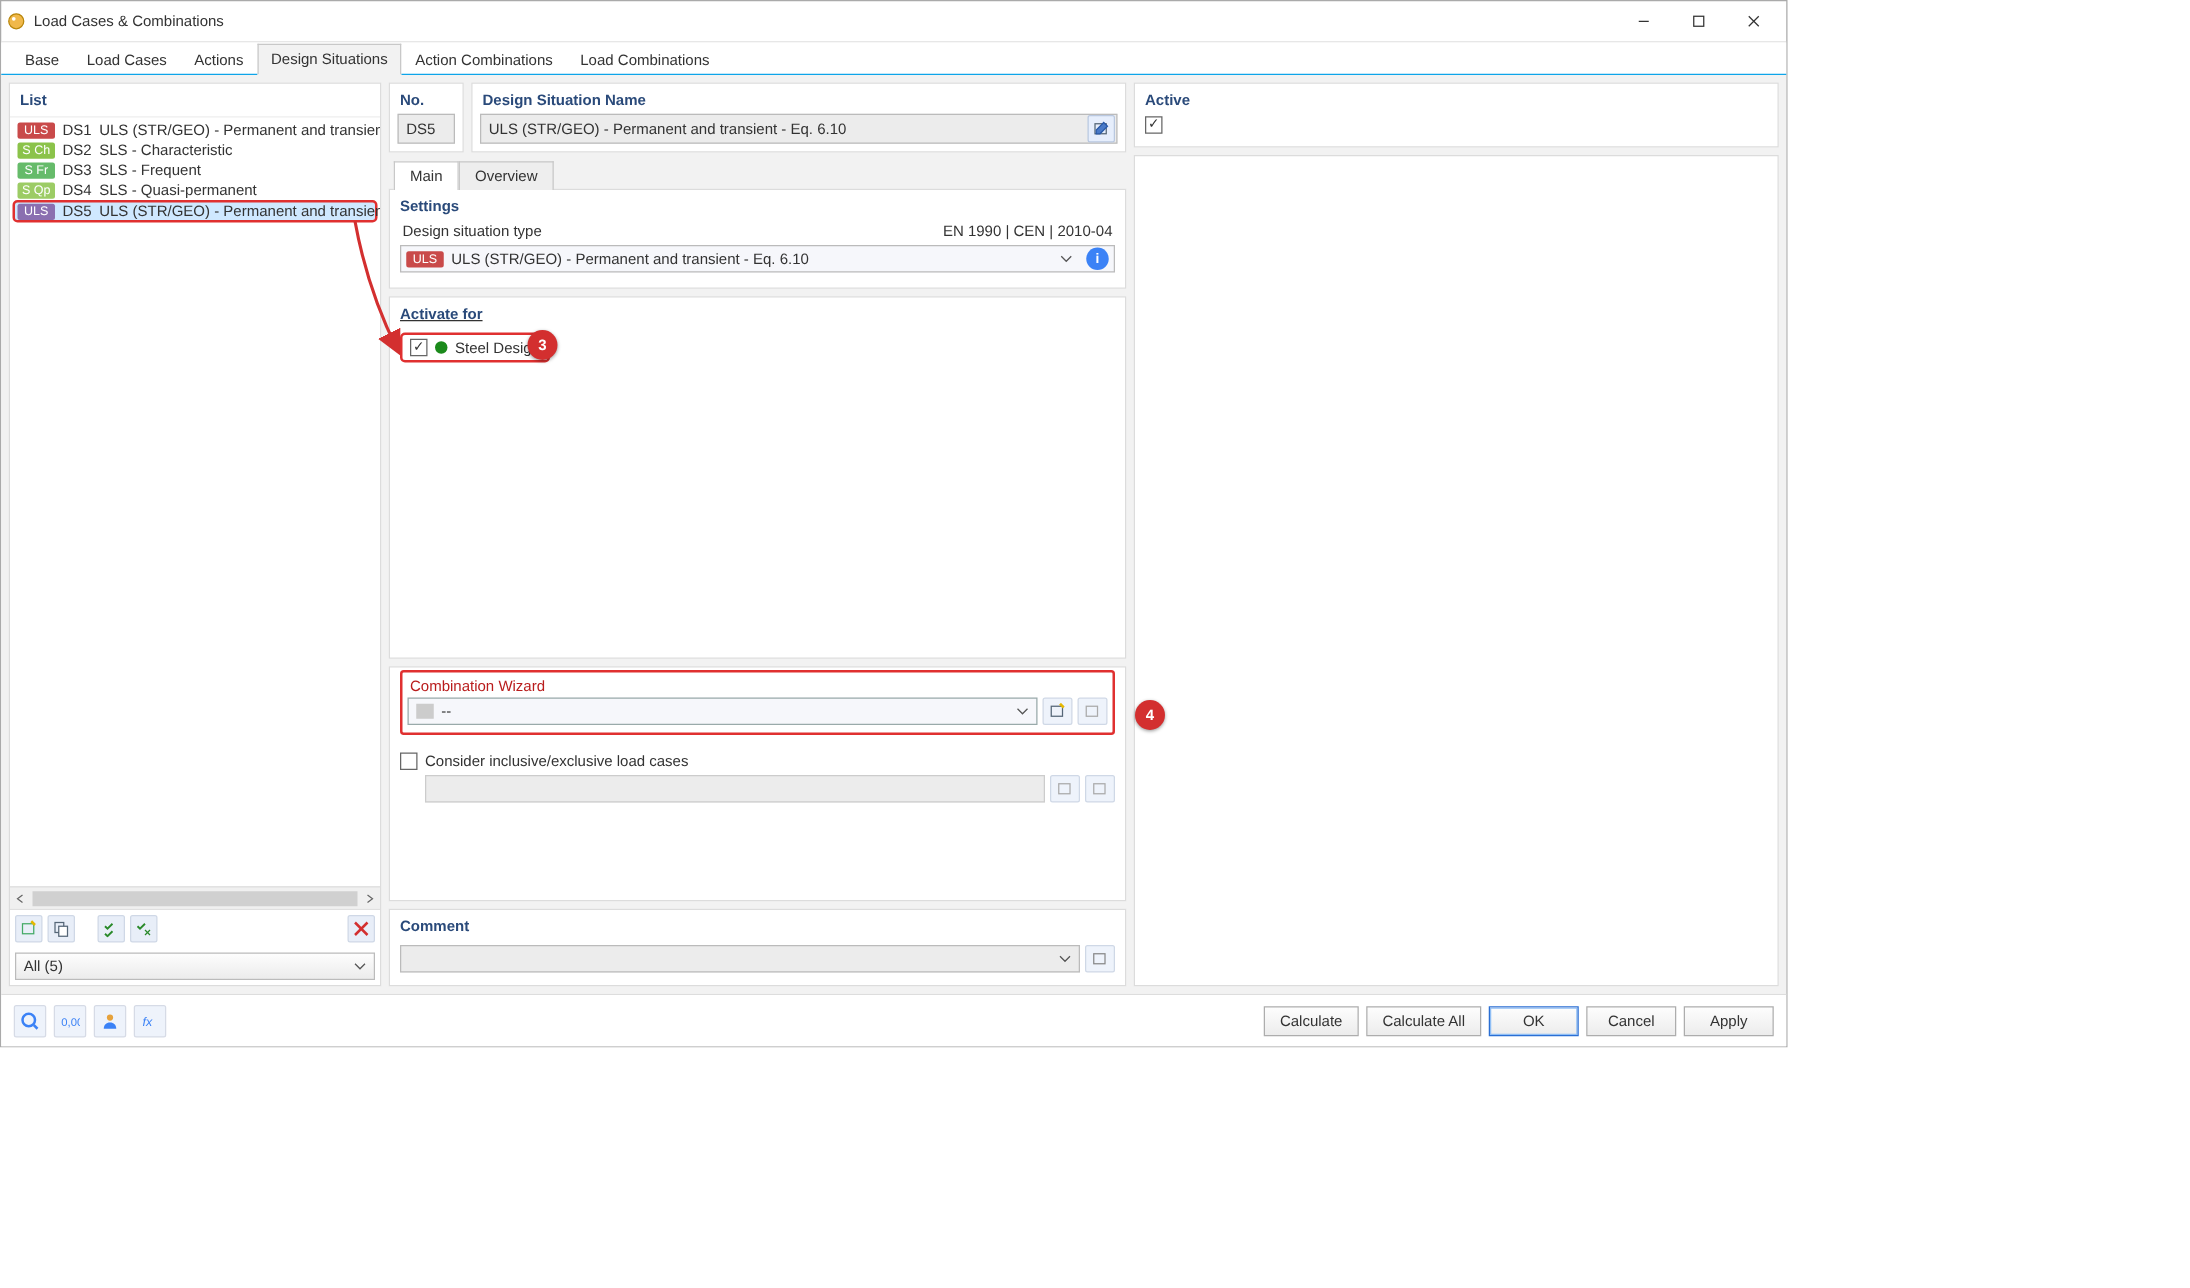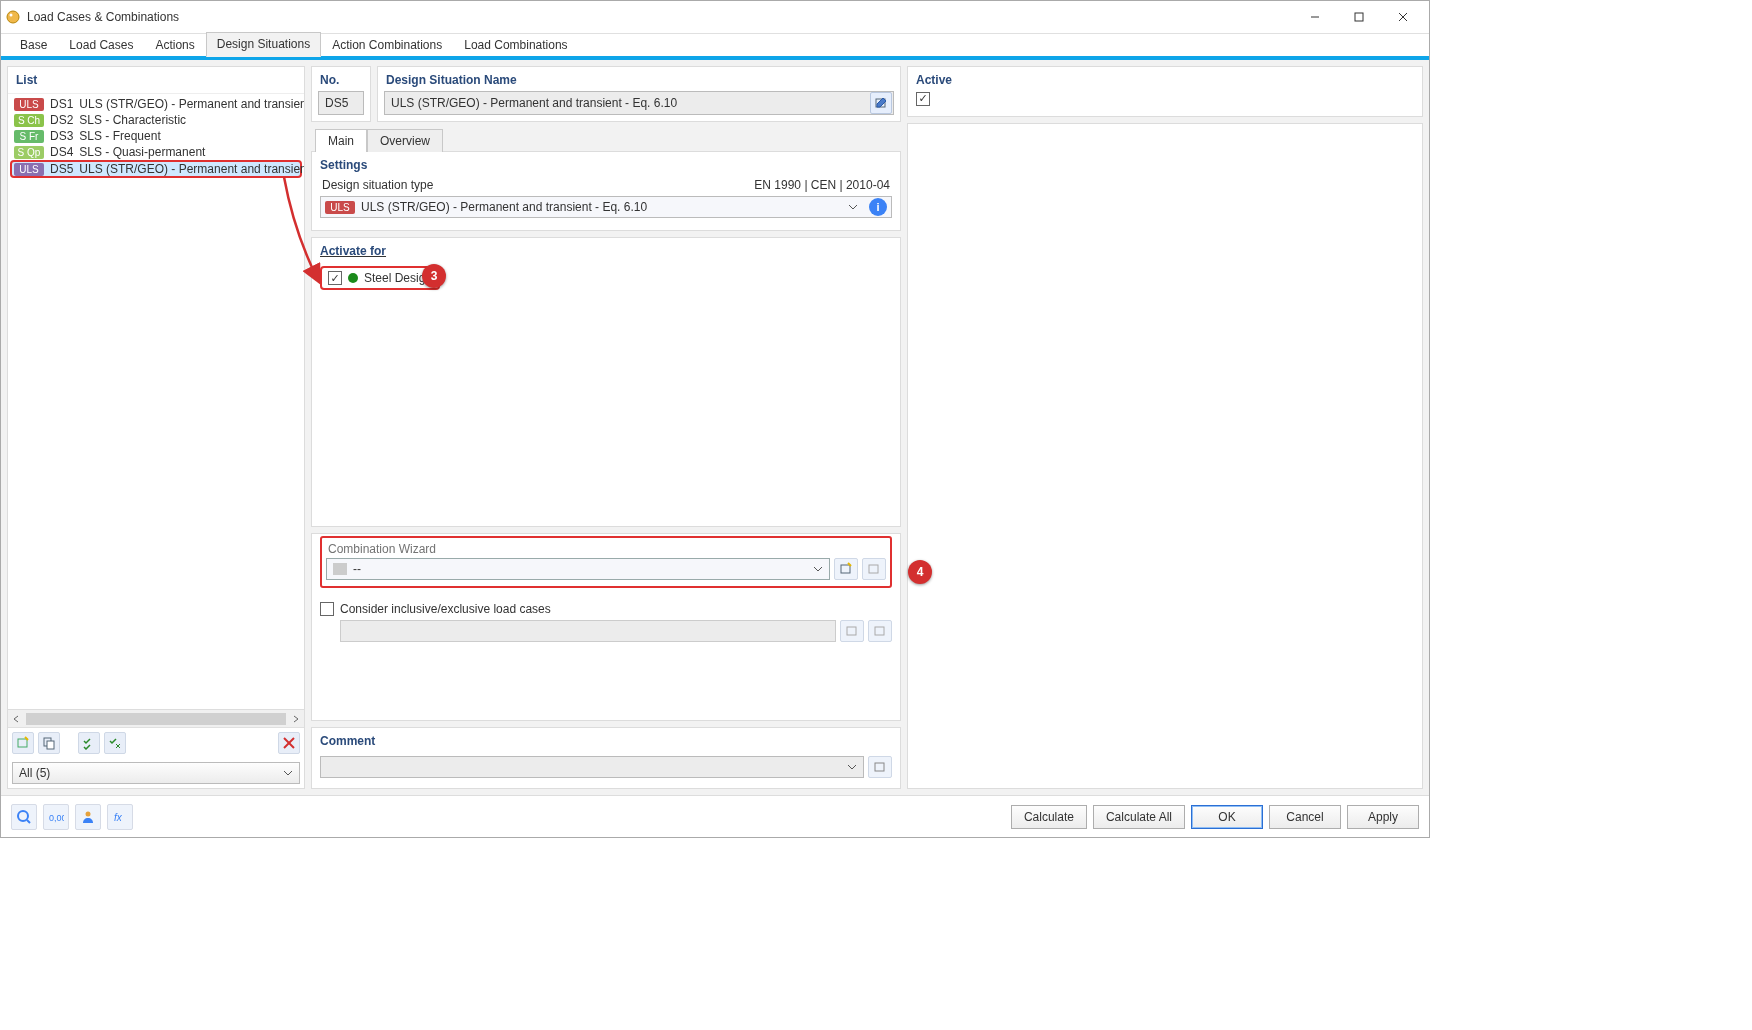--- a/index.html
+++ b/index.html
@@ -7,21 +7,21 @@
   .window { width: 1430px; height: 838px; border: 1px solid #aaa; display: flex; flex-direction: column; margin: 0; background: #fff; }
 
   
   .titlebar { height: 30px; display: flex; align-items: center; padding: 16px 4px; border-bottom: 1px solid #e0e0e0; }
   .titlebar .app-icon { width: 16px; height: 16px; margin-right: 6px; display:flex; align-items:center; justify-content:center;}
   .titlebar .title { flex: 1; font-size: 12px; }
   .titlebar .win-btn { width: 44px; height: 28px; display:flex; align-items:center; justify-content:center; }
   .titlebar .win-btn svg { width: 10px; height: 10px; }
 
   
-  .tabs-row { height: 26px; display:flex; align-items:flex-end; padding: 0 8px; background:#fff; border-bottom:4px solid #0ea5e9;}
+  .tabs-row { height: 26px; display:flex; align-items:flex-end; padding: 0 8px; background:#fff; border-bottom:1px solid #0ea5e9;}
   .tab { padding: 4px 10px 5px; color:#333; cursor:default; border:1px solid transparent; border-bottom:none; position:relative; top:1px;}
   .tab.active { background:#f2f2f2; border-color:#c8c8c8; border-bottom:1px solid #f2f2f2;}
   
   
   .body { flex:1; display:flex; background:#f2f2f2; padding:6px; gap:6px; overflow:hidden;}
   .left-panel { width: 298px; display:flex; flex-direction:column; }
   .right-area { flex:1; display:flex; gap:6px; }
   .center-col { width: 590px; display:flex; flex-direction:column; gap:6px;}
   .side-col { flex:1; display:flex; flex-direction:column; gap:6px;}
 
@@ -90,21 +90,21 @@
 
   .callout { width:24px; height:24px; border-radius:50%; background:#d32f2f; color:#fff; display:flex; align-items:center; justify-content:center; font-weight:600; font-size:12px; box-shadow:0 1px 3px rgba(0,0,0,0.4);}
   .callout.c3 { position:absolute; left:110px; top:2px;}
   .callout.c4 { position:absolute; right:-42px; top:22px;}
 
   .arrow-svg { position:absolute; left:-38px; top:-90px; pointer-events:none;}
 
   .options-panel { position:relative;}
   .options-panel .opt-inner { padding:2px 8px 8px;}
   .cw-box { border:2px solid #e03030; border-radius:3px; padding:2px 4px 6px; position:relative;}
-  .cw-label { font-size:12px; color:#737373; padding:2px 2px;}
+  .cw-label { font-size:12px; color:#b91c1c; padding:2px 2px;}
   .cw-row { display:flex; align-items:center; gap:4px;}
   .cw-dd { flex:1; height:22px; border:1px solid #9aa; background:#f6f7fb; display:flex; align-items:center; padding:0 6px;}
   .cw-dd .swatch { width:14px; height:12px; background:#ccc; margin-right:6px;}
   .cw-dd .txt { flex:1;}
   .sm-btn { width:24px; height:22px; border:1px solid #cfd8e6; background:#eef3fb; display:flex; align-items:center; justify-content:center; border-radius:2px;}
   
   .consider-row { display:flex; align-items:flex-end; gap:6px; margin-top:14px;}
   .grey-field { height:22px; background:#ececec; border:1px solid #ccc; flex:1;}
   .consider-sub { display:flex; align-items:center; gap:4px; margin:4px 0 0 20px;}
 

